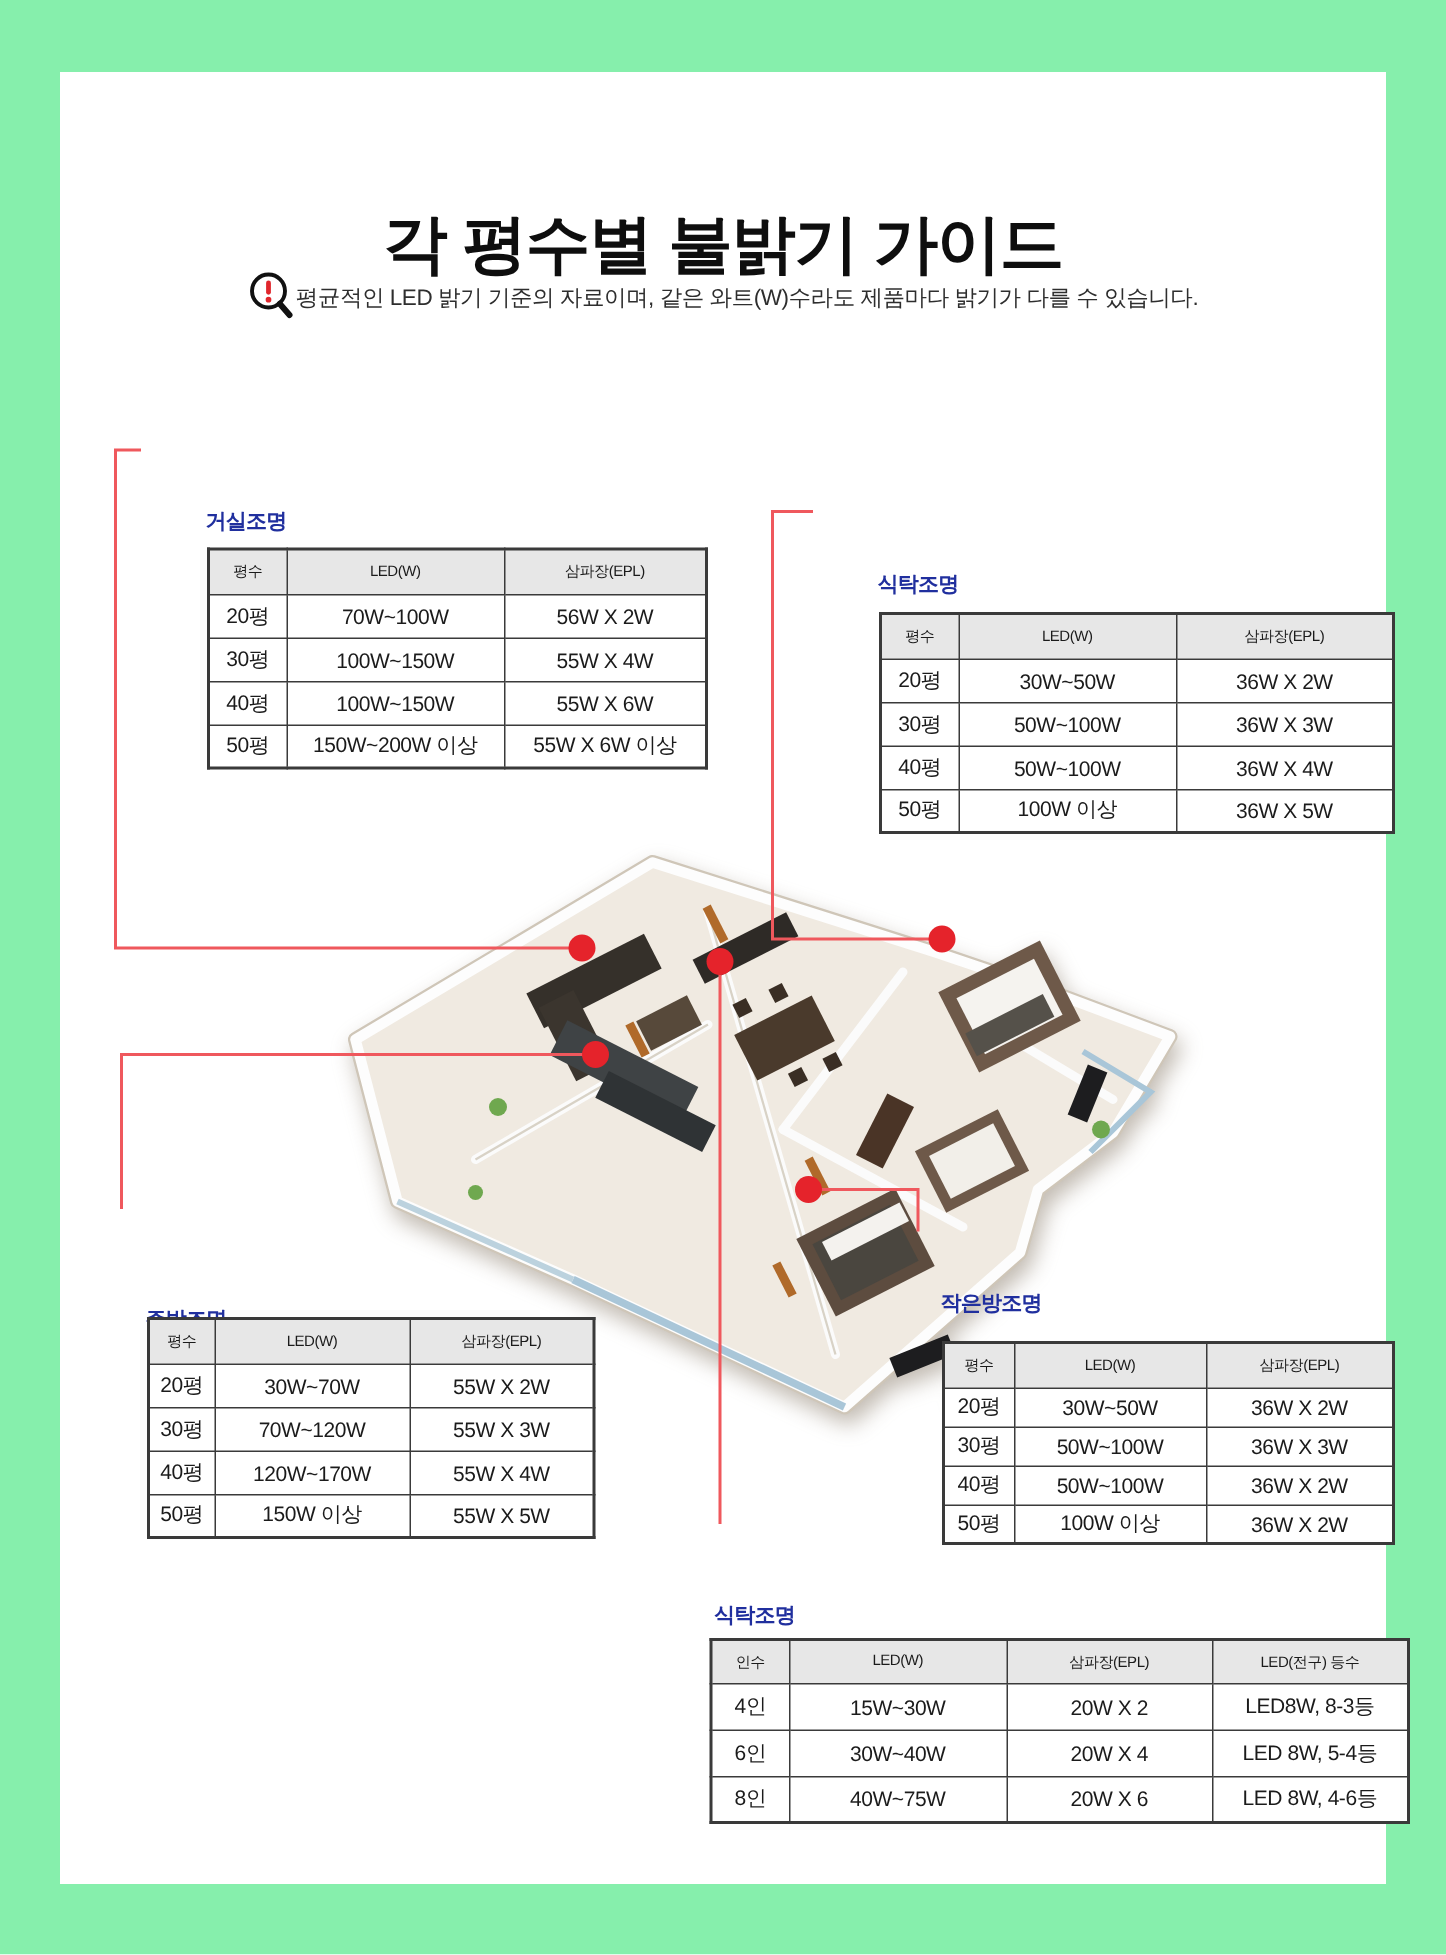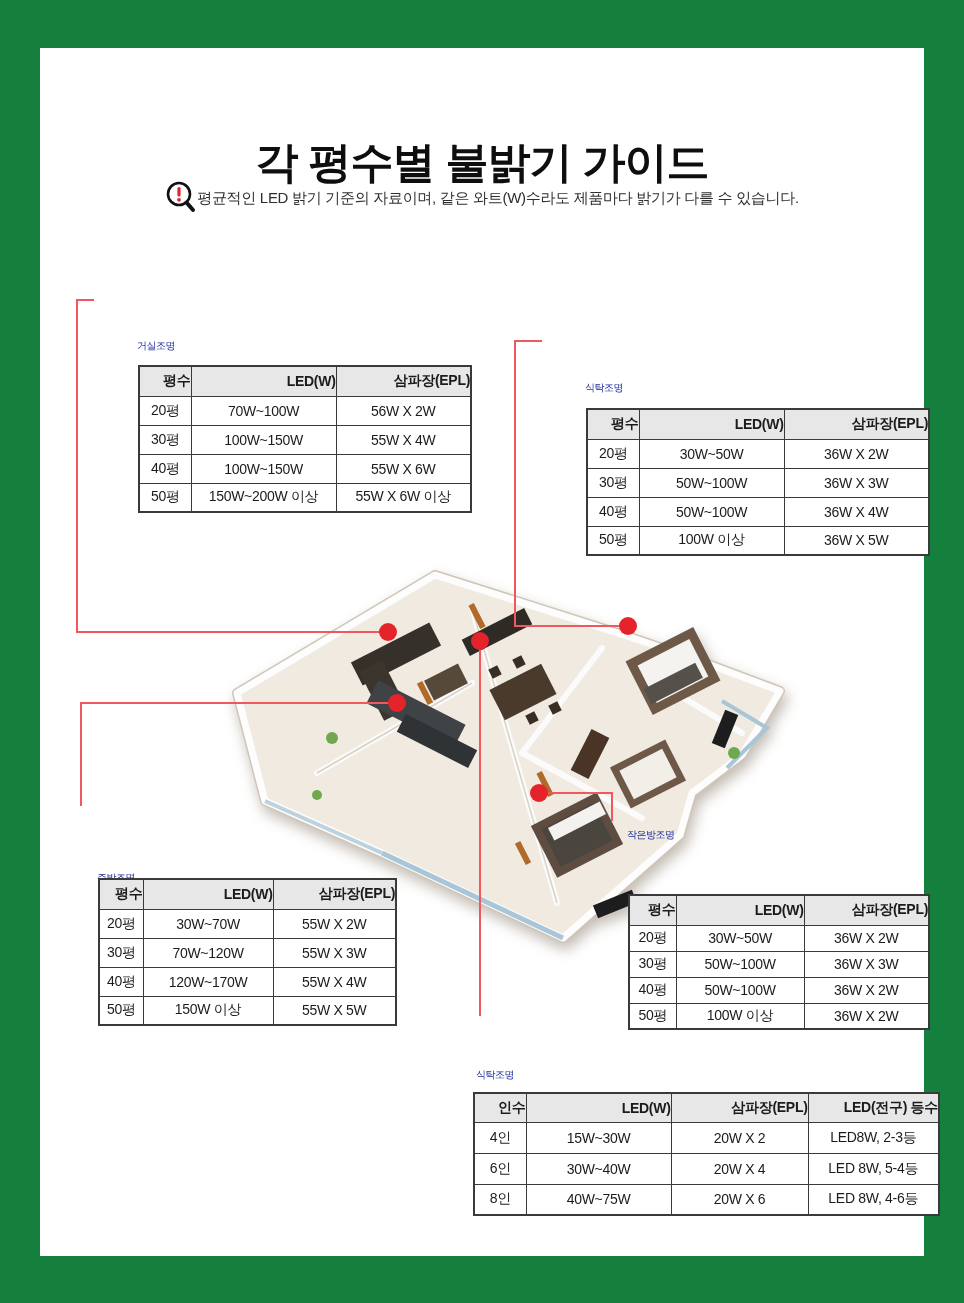--- a/index.html
+++ b/index.html
@@ -1,46 +1,46 @@
 <!DOCTYPE html>
 <html><head>
 <meta charset="utf-8">
 <style>
   * { margin:0; padding:0; box-sizing:border-box; }
   body { font-family:"Liberation Sans","DejaVu Sans",sans-serif; }
-  .page { position:relative; width:964px; height:1303px; background:#15803d; overflow:hidden; }
+  .page { position:relative; width:964px; height:1303px; background:#86efac; overflow:hidden; }
   .panel { position:absolute; left:40px; top:48px; width:884px; height:1208px; background:#ffffff; }
 
   .title { position:absolute; left:0; top:86px; width:884px; text-align:center;
            font-size:43px; font-weight:800; color:#0e0e0e; letter-spacing:-1px; }
 
   .notice { position:absolute; left:0; top:132px; width:884px; display:flex;
             align-items:center; justify-content:center; gap:0; }
   .notice-text { font-size:15px; color:#2e2e2e; letter-spacing:-0.3px; }
 
-  .tbl-label { position:absolute; font-size:10px; font-weight:400; color:#202f9e; letter-spacing:-0.5px; }
+  .tbl-label { position:absolute; font-size:14px; font-weight:700; color:#202f9e; letter-spacing:-0.5px; }
 
   table.guide { position:absolute; border-collapse:collapse; table-layout:fixed; background:#fff;
                 border:2px solid #3a3a3a; }
   table.guide th, table.guide td { border:1px solid #3a3a3a; text-align:center; padding:0;
                 font-size:14px; color:#1b1b1b; letter-spacing:-0.3px; white-space:nowrap; }
-  table.guide th { background:#e7e7e7; font-weight:700; font-size:14px;text-align:right; }
+  table.guide th { background:#e7e7e7; font-weight:400; font-size:10px; }
   .t-living th, .t-big th, .t-kitchen th { height:30px; }
   .t-living td, .t-big td, .t-kitchen td { height:29px; }
   .t-small th { height:30px; } .t-small td { height:26px; }
   .t-dining th { height:29px; } .t-dining td { height:31px; }
 
   .t-living  { left:98px;  top:317px; width:332px; }
   .lbl-living { left:97px; top:291px; }
   .t-big     { left:546px; top:360px; width:342px; }
   .lbl-big   { left:545px; top:333px; }
   .t-kitchen { left:58px;  top:830px; width:297px; }
   .lbl-kitchen { left:57px; top:807px;margin-top:16px; }
   .t-small   { left:588px; top:846px; width:300px; }
-  .lbl-small { left:587px; top:780px; }
+  .lbl-small { left:587px; top:812px; }
   .t-dining  { left:433px; top:1044px; width:465px; }
   .lbl-dining { left:436px; top:1020px; }
 
   .floorplan { position:absolute; left:182px; top:515px; width:600px; height:390px;
                filter:drop-shadow(3px 7px 7px rgba(120,105,85,0.45)); }
   .callouts { position:absolute; left:0; top:0; width:964px; height:1303px; pointer-events:none; }
 </style>
 </head>
 <body>
 
@@ -300,21 +300,21 @@
             <th>LED(W)</th>
             <th>삼파장(EPL)</th>
             <th>LED(전구) 등수</th>
           </tr>
         </thead>
         <tbody>
           <tr>
             <td>4인</td>
             <td>15W~30W</td>
             <td>20W X 2</td>
-            <td>LED8W, 2-3등</td>
+            <td>LED8W, 8-3등</td>
           </tr>
           <tr>
             <td>6인</td>
             <td>30W~40W</td>
             <td>20W X 4</td>
             <td>LED 8W, 5-4등</td>
           </tr>
           <tr>
             <td>8인</td>
             <td>40W~75W</td>

